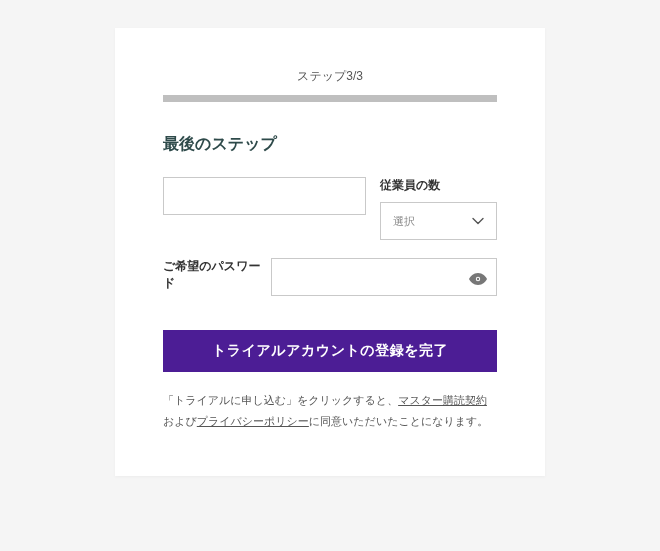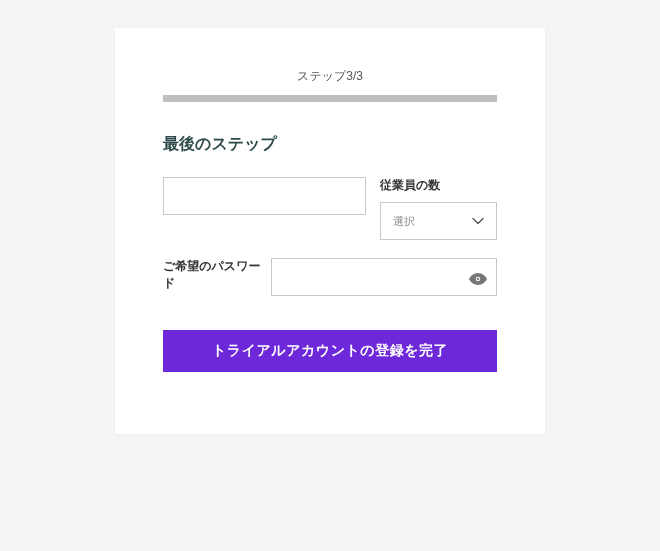--- a/index.html
+++ b/index.html
@@ -97,21 +97,21 @@
     right: 10px;
     top: 50%;
     transform: translateY(-50%);
     color: #666;
     cursor: pointer;
   }
   .eye svg { display:block; }
   .submit-btn {
     width: 100%;
     height: 42px;
-    background: #6d28d9;
+    background: #4c1d95;
     color: #ffffff;
     border: none;
     font-size: 14px;
     font-weight: 700;
     letter-spacing: 0.5px;
     cursor: pointer;
     margin-bottom: 18px;
   }
   .legal {
     font-size: 11px;
@@ -161,14 +161,17 @@
           <path d="M9 0 C4.5 0 1.2 3.5 0 6 C1.2 8.5 4.5 12 9 12 C13.5 12 16.8 8.5 18 6 C16.8 3.5 13.5 0 9 0 Z" fill="#777"></path>
           <circle cx="9" cy="6" r="2.2" fill="#fff"></circle>
           <circle cx="9" cy="6" r="1.2" fill="#777"></circle>
         </svg>
       </span>
     </div>
   </div>
 
   <button class="submit-btn">トライアルアカウントの登録を完了</button>
 
+  <p class="legal">
+    <span>「トライアルに申し込む」をクリックすると、</span><span class="link">マスター購読契約</span><span>および</span><span class="link">プライバシーポリシー</span><span>に同意いただいたことになります。</span>
+  </p>
 
 </div>
 
 </body></html>

